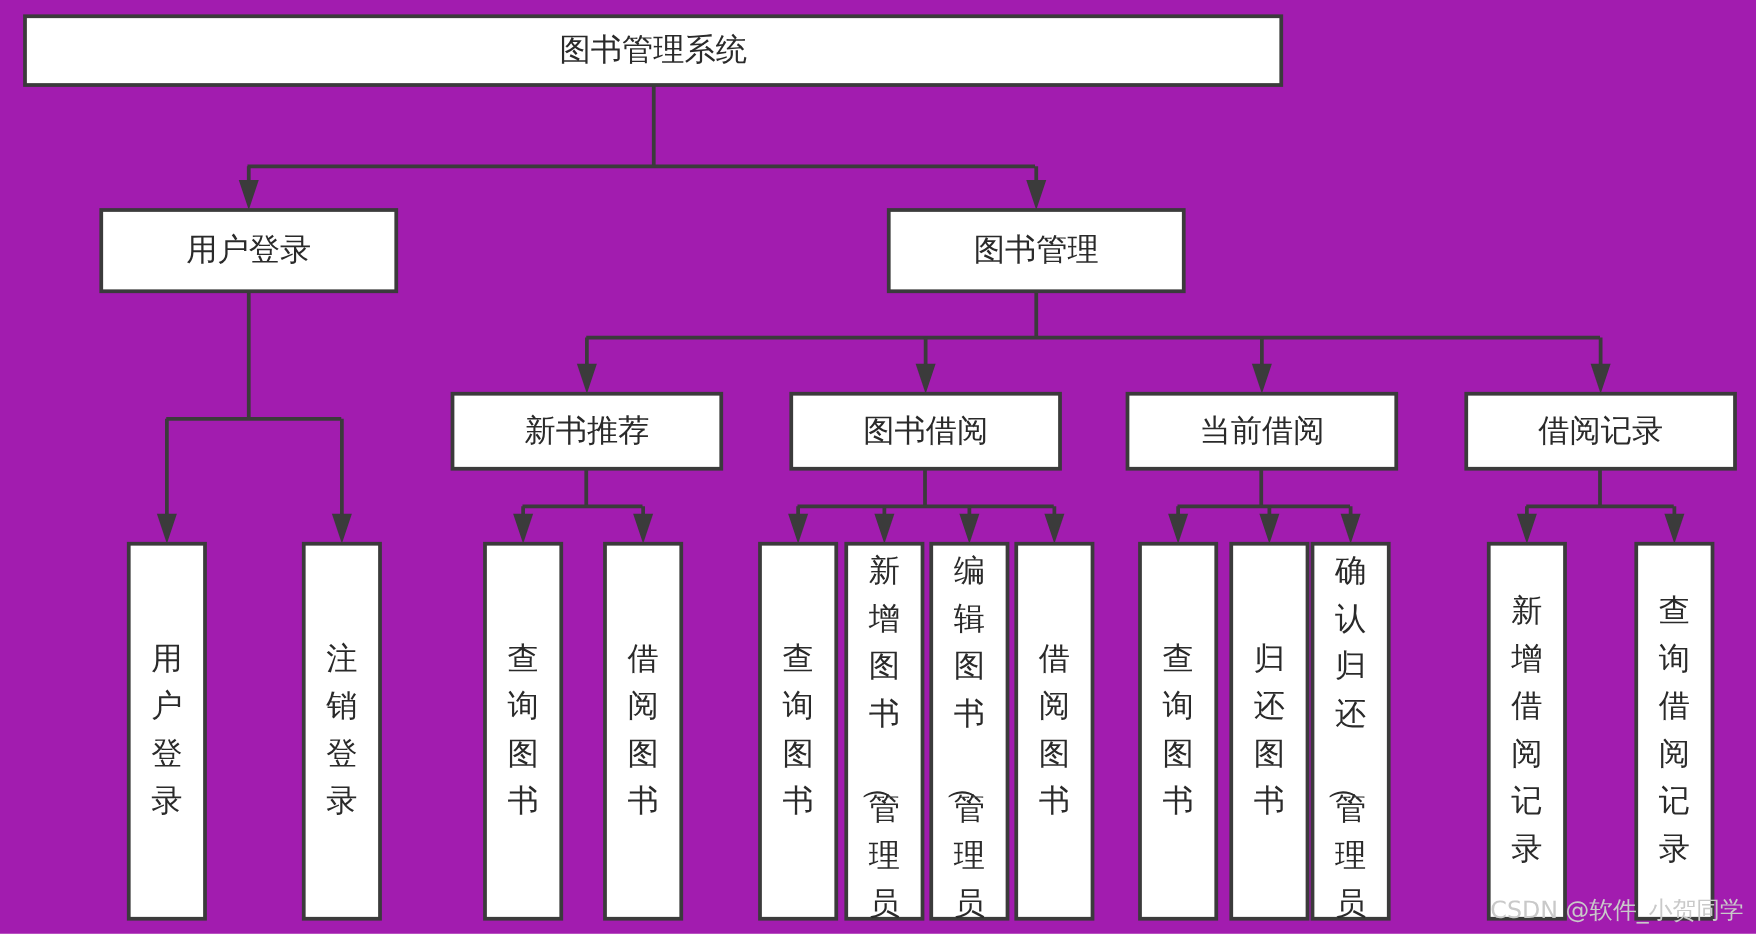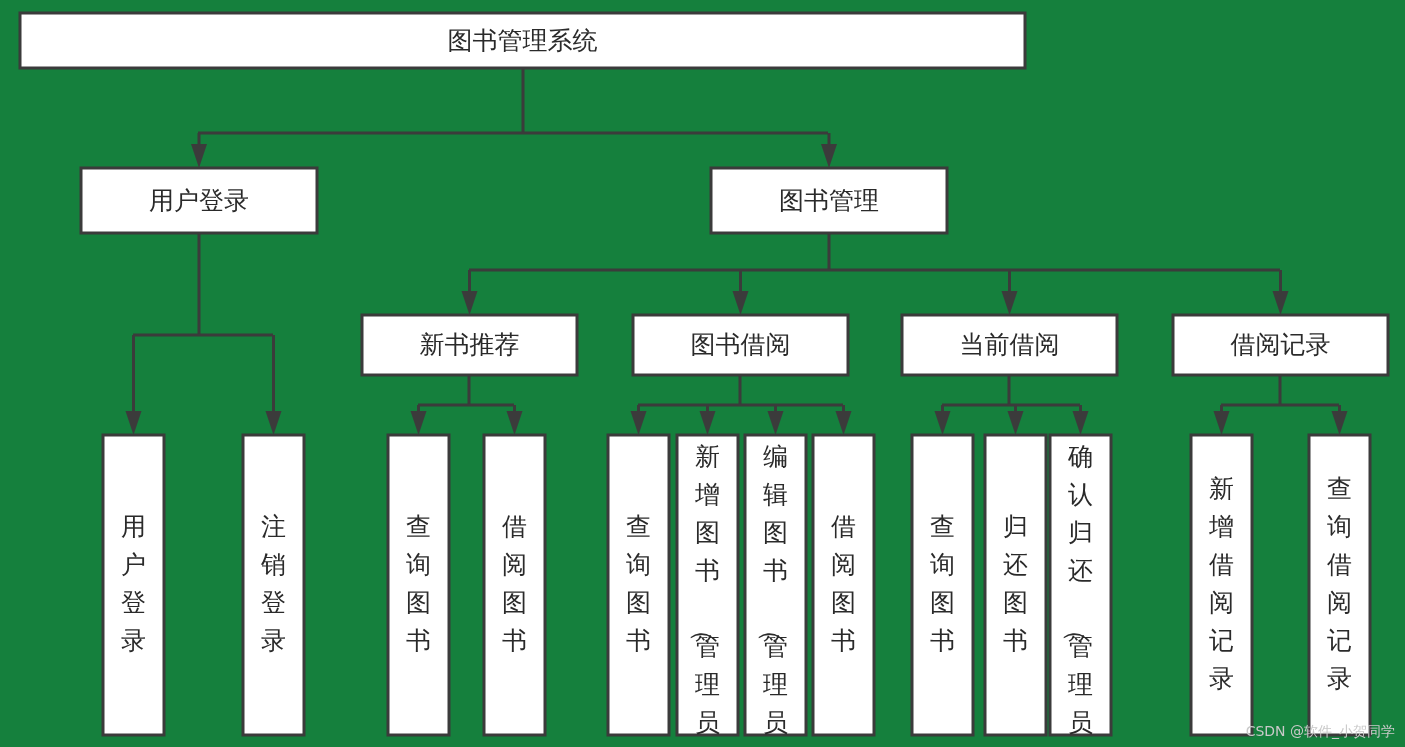--- a/index.html
+++ b/index.html
@@ -10,21 +10,21 @@
   body {
     width: 1405px;
     height: 747px;
     font-family: "DejaVu Sans", "Liberation Sans", sans-serif;
     overflow: hidden;
   }
   #diagram-root {
     position: relative;
     width: 1405px;
     height: 747px;
-    background: #15803d;
+    background: #a21caf;
   }
   svg#tree-svg {
     position: absolute;
     left: 0;
     top: 0;
     width: 1405px;
     height: 747px;
     display: block;
   }
   .node-box {
@@ -52,21 +52,21 @@
   }
   .arrow-head {
     fill: #3b3b3b;
     stroke: none;
   }
   .watermark {
     position: absolute;
     right: 10px;
     bottom: 6px;
     color: #c9c9c9;
-    font-size: 14px;
+    font-size: 19px;
     font-family: "DejaVu Sans", "Liberation Sans", sans-serif;
     white-space: nowrap;
     user-select: none;
   }
 </style>
 </head>
 <body>
 
 <div id="diagram-root">
   <svg id="tree-svg" viewBox="0 0 1405 747" xmlns="http://www.w3.org/2000/svg">

